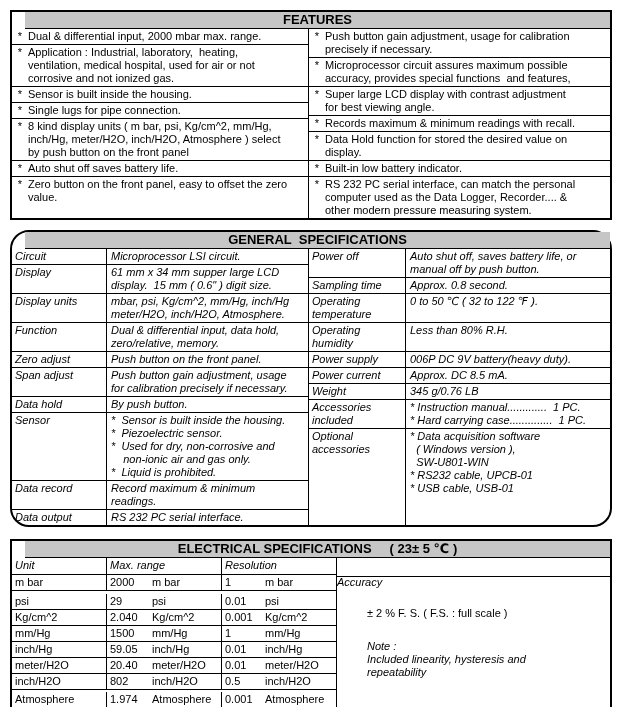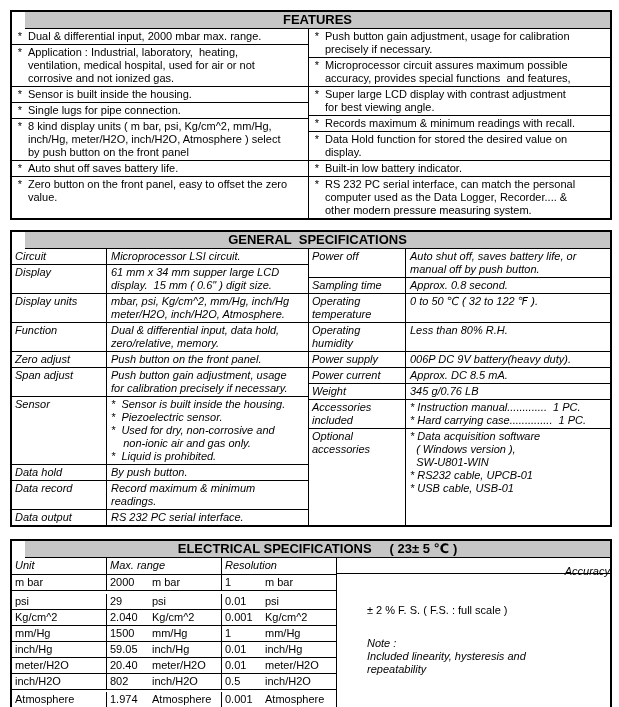--- a/index.html
+++ b/index.html
@@ -55,25 +55,25 @@
   .elec-row{border-top:1px solid var(--border);min-height:15px;}
   .c-unit{width:95px;flex:none;border-right:1px solid var(--border);padding:1px 3px;}
   .c-max{width:115px;flex:none;border-right:1px solid var(--border);padding:1px 3px;}
   .c-res{flex:1;padding:1px 3px;}
   .c-max .num{display:inline-block;width:42px;}
   .c-res .num{display:inline-block;width:40px;}
   .ital{font-style:italic;}
   .elec-row:nth-child(2) .cell, .elec-row:nth-child(2){padding-top:3px;}
   .elec-row:nth-child(8){padding-top:2px;}
   .acc-head{height:16px;border-bottom:1px solid var(--border);
-            text-align:right;font-style:italic;padding-top:7px;}
+            text-align:left;font-style:italic;padding-top:18px;}
   .acc-body{flex:1;padding:30px 8px 4px 30px;}
   .acc-note{font-style:italic;margin-top:20px;}
 
-  .mt10{margin-top:10px;}
+  .mt10{margin-top:10px;border-radius:19px;}
   .mt12{margin-top:12px;}
 </style>
 </head>
 <body>
 
 <div class="page">
 
   <section class="tbl">
     <div class="hdr">FEATURES</div>
     <div class="cols">
@@ -192,34 +192,34 @@
 
   <div class="grow">
     <div class="glabel">Zero adjust</div>
     <div class="gvalue">Push button on the front panel.</div>
   </div>
 
   <div class="grow">
     <div class="glabel">Span adjust</div>
     <div class="gvalue">Push button gain adjustment, usage
 for calibration precisely if necessary.</div>
+  </div>
+
+  <div class="grow">
+    <div class="glabel">Data hold</div>
+    <div class="gvalue">By push button.</div>
   </div>
 
   <div class="grow">
     <div class="glabel">Sensor</div>
     <div class="gvalue">*  Sensor is built inside the housing.
 *  Piezoelectric sensor.
 *  Used for dry, non-corrosive and
     non-ionic air and gas only.
 *  Liquid is prohibited.</div>
-  </div>
-
-  <div class="grow">
-    <div class="glabel">Data hold</div>
-    <div class="gvalue">By push button.</div>
   </div>
 
   <div class="grow">
     <div class="glabel">Data record</div>
     <div class="gvalue">Record maximum &amp; minimum
 readings.</div>
   </div>
 
   <div class="grow">
     <div class="glabel">Data output</div>

